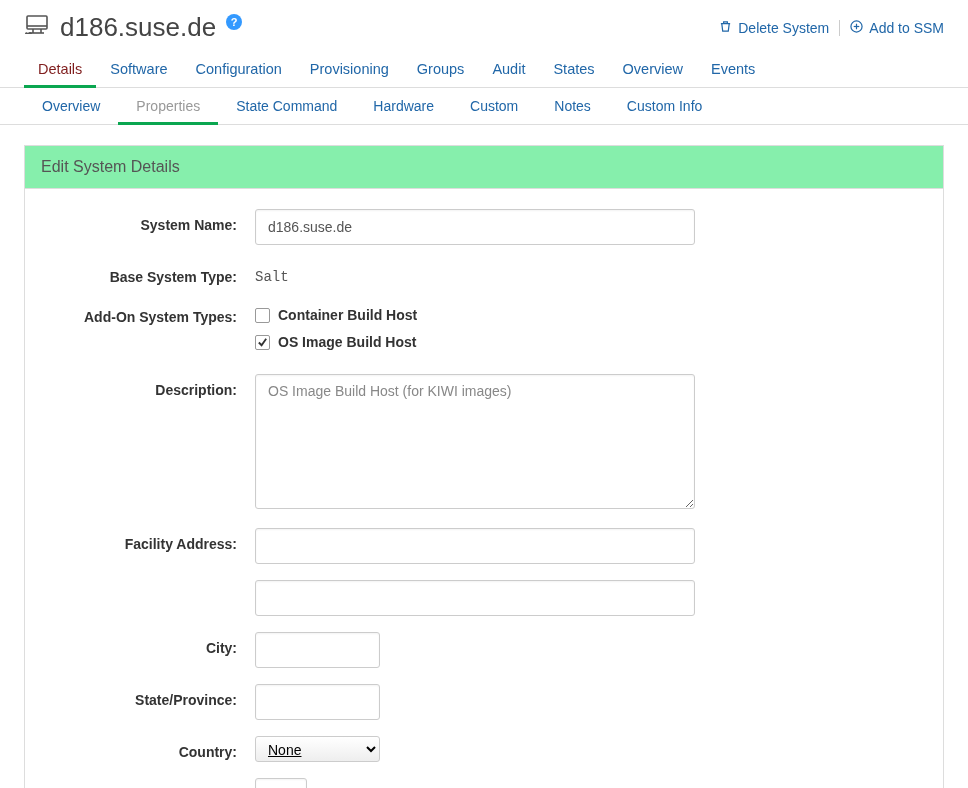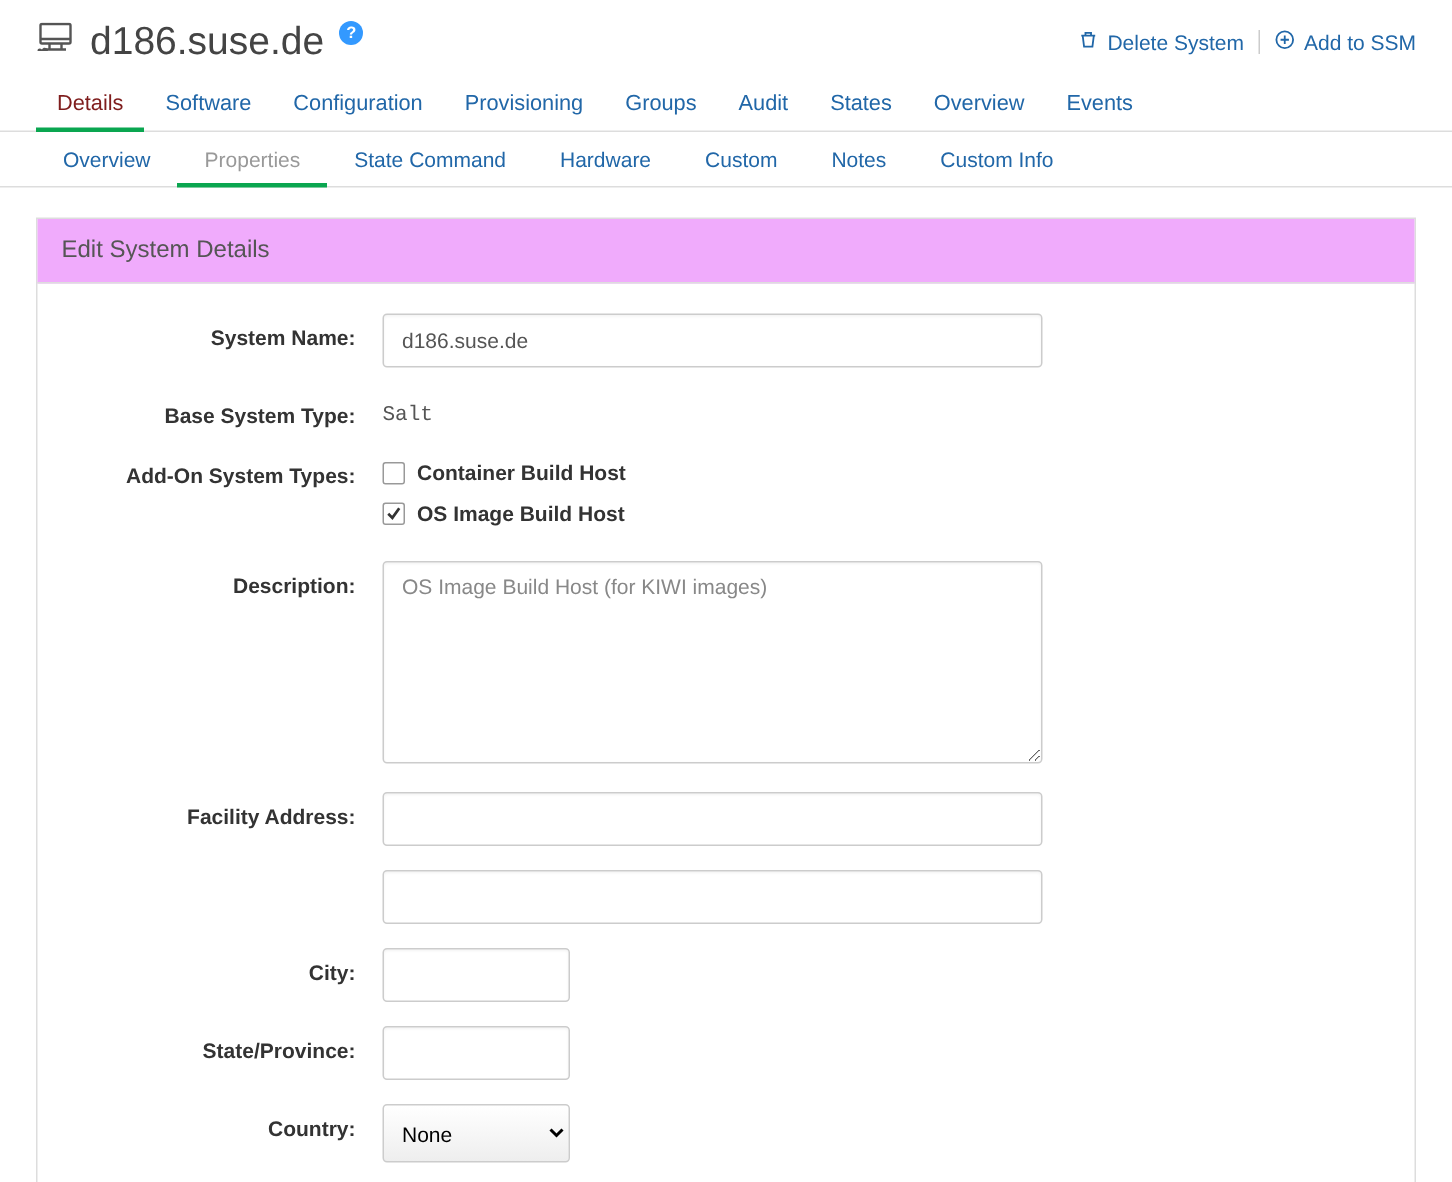--- a/index.html
+++ b/index.html
@@ -126,21 +126,21 @@
       height: 3px;
       background: #0aa650;
     }
     
     
     .panel {
       margin: 20px 24px 0 24px;
       border: 1px solid #ddd;
     }
     .panel-heading {
-      background: #f0abfc;
+      background: #86efac;
       border-bottom: 1px solid #ddd;
       padding: 12px 16px;
       font-size: 16px;
       color: #555;
     }
     .panel-body {
       padding: 20px 20px 10px 20px;
     }
     
     
@@ -185,26 +185,27 @@
       border: 1px solid #ccc;
       border-radius: 3px;
       font-size: 14px;
       color: #888;
       resize: both;
       font-family: Liberation Sans, sans-serif;
       box-shadow: inset 0 1px 2px rgba(0,0,0,0.05);
     }
     .form-select {
       width: 125px;
-      height: 39px;
+      height: 26px;
       padding: 4px 8px;
       border: 1px solid #ccc;
       border-radius: 3px;
       font-size: 14px;
       background: linear-gradient(#fff, #eee);
+      text-decoration: underline;
     }
     .static-text {
       padding-top: 8px;
       color: #555;
       font-family: Liberation Mono, monospace;
     }
     
     
     .checkbox-row {
       display: flex;

